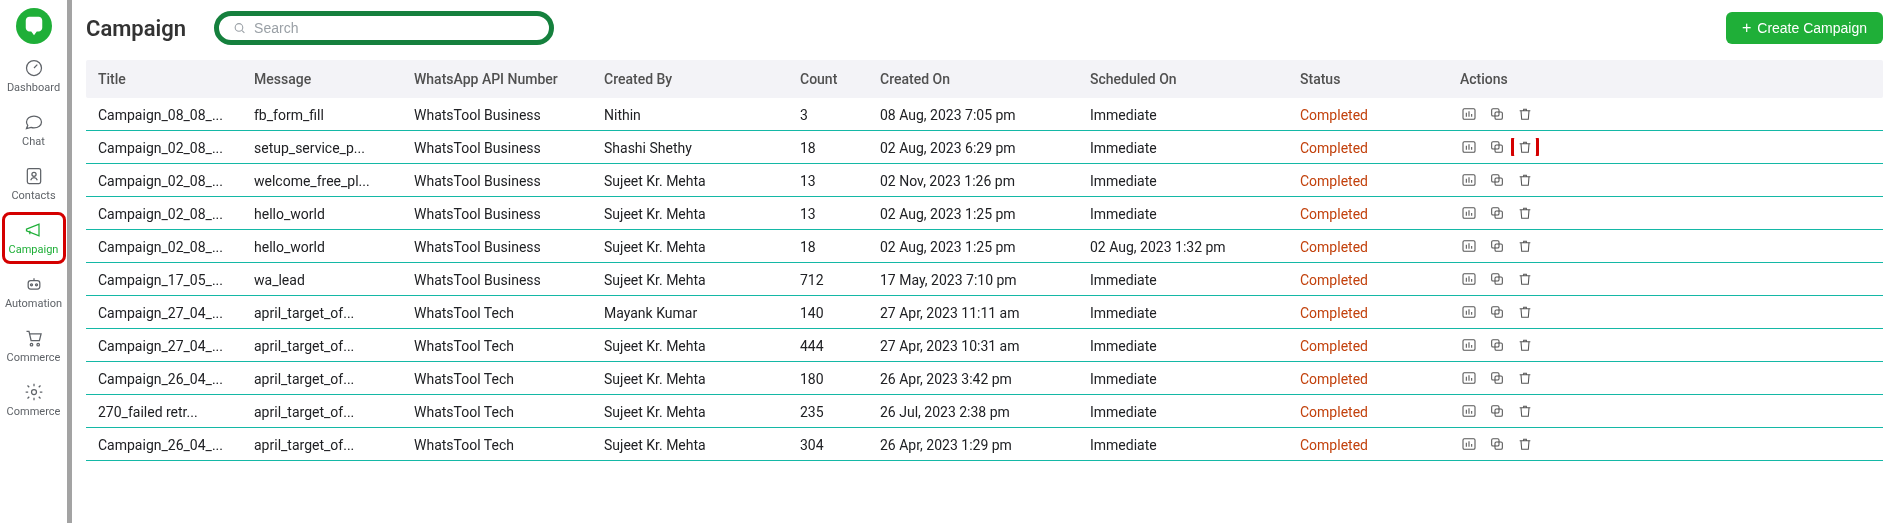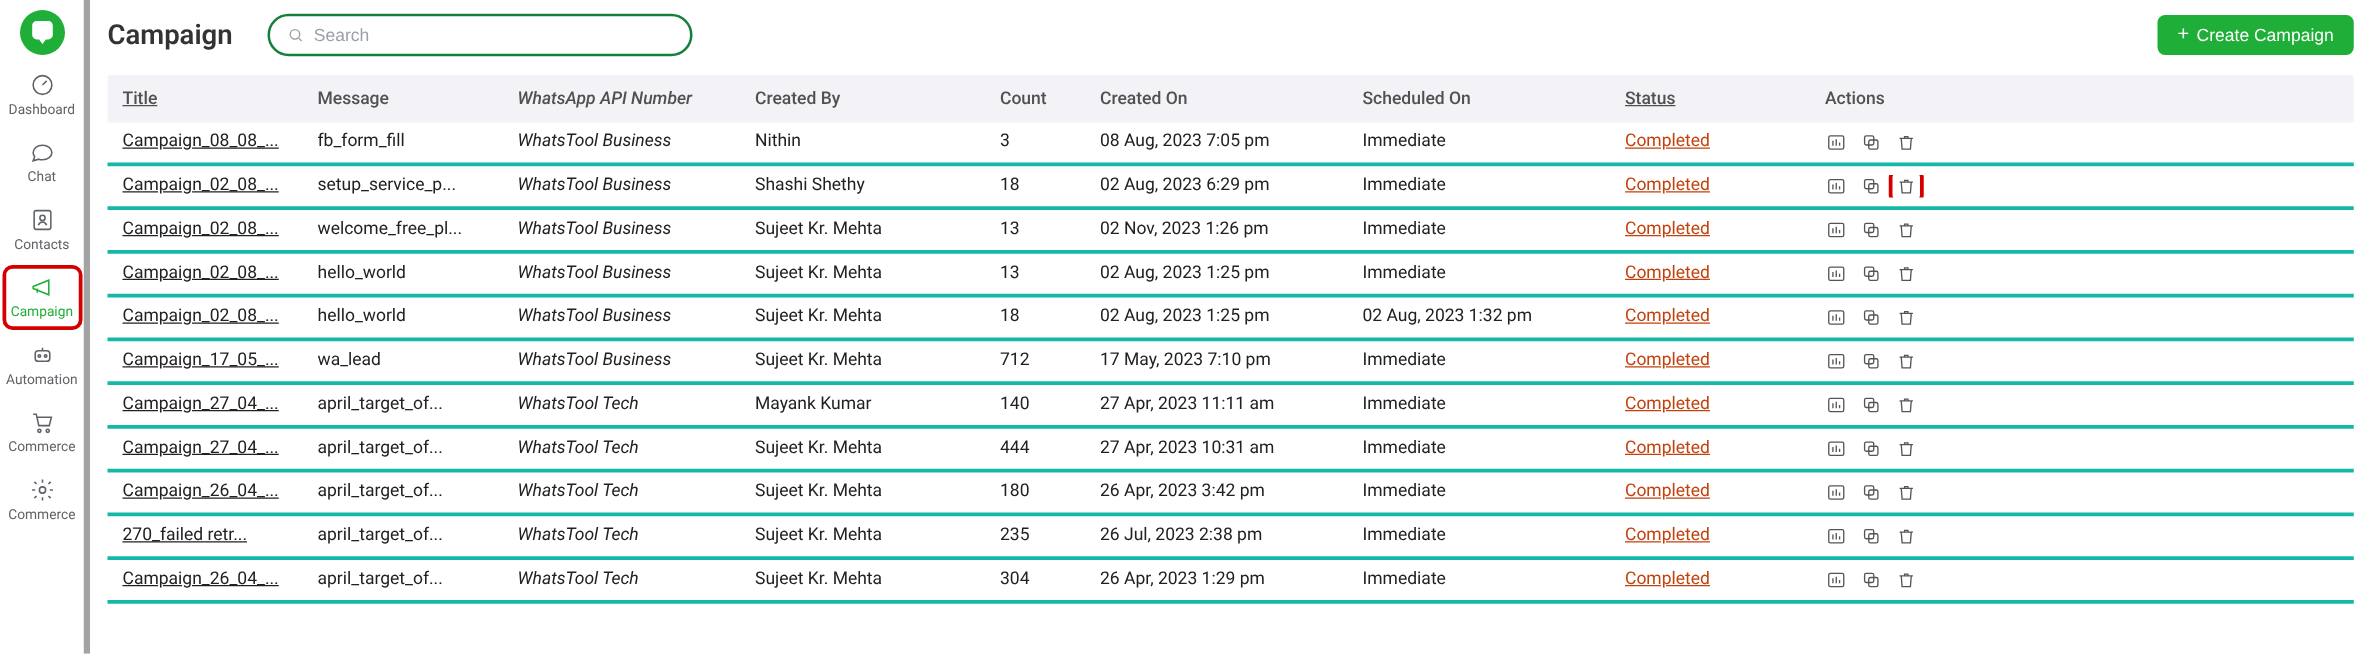--- a/index.html
+++ b/index.html
@@ -59,21 +59,21 @@
   .top-bar {
     display: flex;
     align-items: center;
     gap: 28px;
     height: 44px;
   }
   .page-title { font-size: 22px; font-weight: 600; color:#333; }
   .search-wrap {
     display: flex;
     align-items: center;
-    border: 2px solid #15803d;
+    border: 5px solid #15803d;
     border-radius: 20px;
     padding: 4px 14px;
     width: 340px;
     height: 34px;
     color:#9aa0a6;
   }
   .search-wrap svg { width:14px; height:14px; stroke:#9aa0a6; fill:none; stroke-width:2; margin-right:8px;}
   .search-input {
     border: none;
     outline: none;
@@ -103,34 +103,34 @@
   }
   .thead {
     background: #f3f3f7;
     display: flex;
     padding: 11px 0;
     border-radius: 2px;
   }
   .thead .cell { color:#505050; font-weight:500; font-size:14px; }
   .row {
     display: flex;
-    align-items: flex-start;
+    align-items: flex-end;
     padding: 7px 0;
-    border-bottom: 3px solid #14b8a6;
+    border-bottom: 1px solid #14b8a6;
     font-size: 14px;
   }
   .cell { padding: 0 8px; overflow:hidden; white-space:nowrap; text-overflow:ellipsis; }
-  .c-title   { width: 160px; padding-left:12px;text-decoration:underline;}
+  .c-title   { width: 160px; padding-left:12px;}
   .c-message { width: 160px; }
-  .c-api     { width: 190px; font-style: italic; }
+  .c-api     { width: 190px; }
   .c-created { width: 160px; }
   .c-count   { width: 80px; margin-left: 36px; }
   .c-createdon { width: 210px; }
   .c-scheduled { width: 210px; }
-  .c-status  { width: 160px; text-decoration: underline; }
+  .c-status  { width: 160px; }
   .c-actions { width: 100px; display:flex; gap:10px; align-items:center; }
   .status-completed { color:#c2410c; }
   .action-btn {
     width: 18px; height:18px;
     cursor:pointer;
     color:#555;
     display:inline-flex; align-items:center; justify-content:center;
     border-radius:2px;
   }
   .action-btn svg { width:16px; height:16px; fill:none; stroke:currentColor; stroke-width:1.6; }

